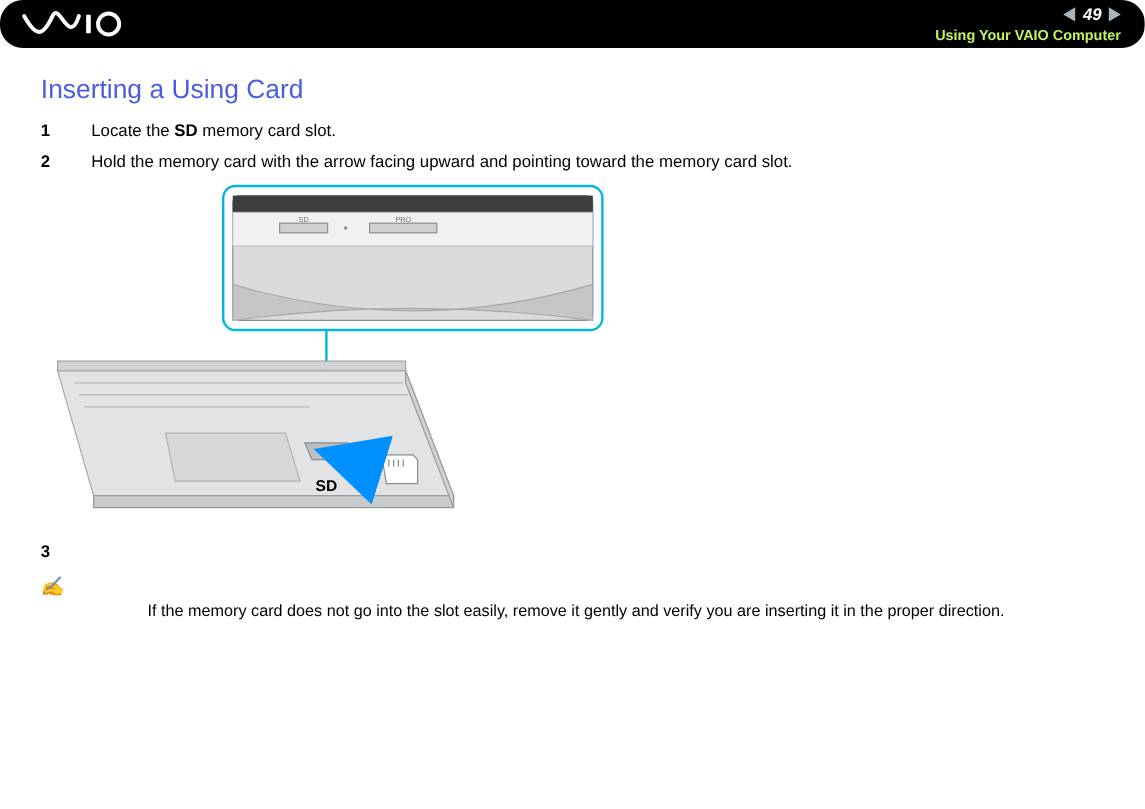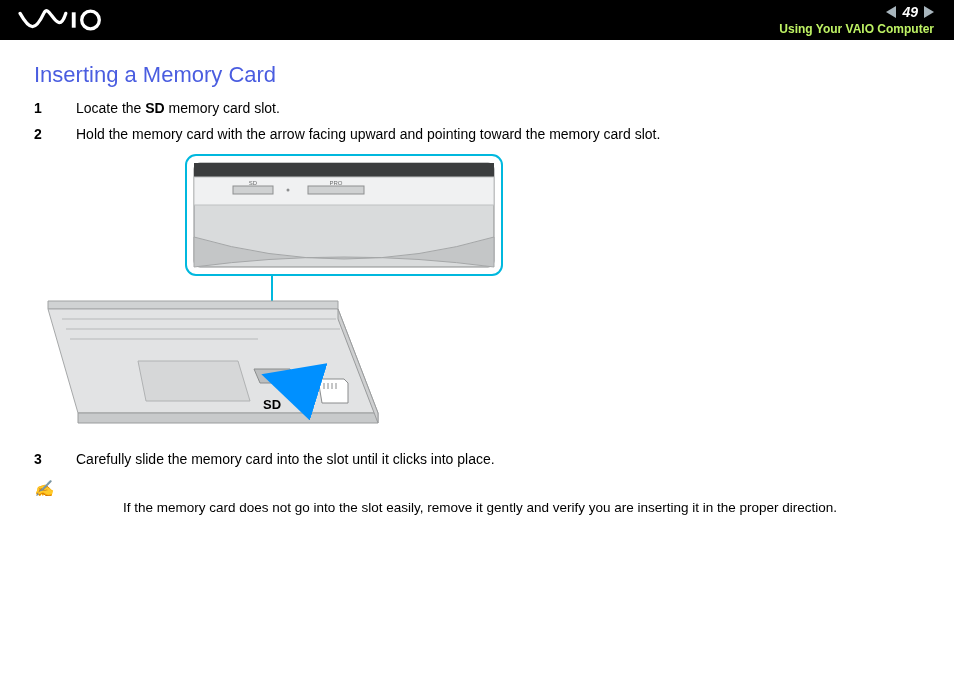--- a/index.html
+++ b/index.html
@@ -11,20 +11,21 @@
     height: 674px;
     overflow: hidden;
   }
   .header {
     background: #000;
     height: 40px;
     display: flex;
     align-items: center;
     justify-content: space-between;
     padding: 0 20px 0 8px;
+    border-radius: 19px;
   }
   .logo {
     color: #fff;
     display: flex;
     align-items: center;
     height: 100%;
   }
   .logo svg { height: 22px; }
   .pagenav {
     display: flex;
@@ -123,21 +124,21 @@
     <div class="pagenav">
       <div class="arrow-left"></div>
       <span class="pagenum">49</span>
       <div class="arrow-right"></div>
     </div>
     <div class="breadcrumb">Using Your VAIO Computer</div>
   </div>
 </div>
 
 <div class="content">
-  <h1>Inserting a Memory Card</h1>
+  <h1>Inserting a Using Card</h1>
 
   <div class="steps">
     <div class="step-row">
       <div class="step-num">1</div>
       <div class="step-text">
         <span>Locate the </span><span class="bold">SD</span><span> memory card slot.</span>
       </div>
     </div>
     <div class="step-row">
       <div class="step-num">2</div>
@@ -206,20 +207,20 @@
       <line x1="278" y1="240" x2="252" y2="232" stroke="#0090ff" stroke-width="6" marker-end="url(#arrowhead-blue)"></line>
 
       <text x="225" y="258" font-size="13" font-weight="bold" fill="#000">SD</text>
     </svg>
   </div>
 
   <div class="steps">
     <div class="step-row">
       <div class="step-num">3</div>
       <div class="step-text">
-        <span>Carefully slide the memory card into the slot until it clicks into place.</span><br>
+        <br>
       </div>
     </div>
   </div>
 
   <div class="note-icon">✍</div>
   <div class="note-text">If the memory card does not go into the slot easily, remove it gently and verify you are inserting it in the proper direction.</div>
 </div>
 
 </body></html>

